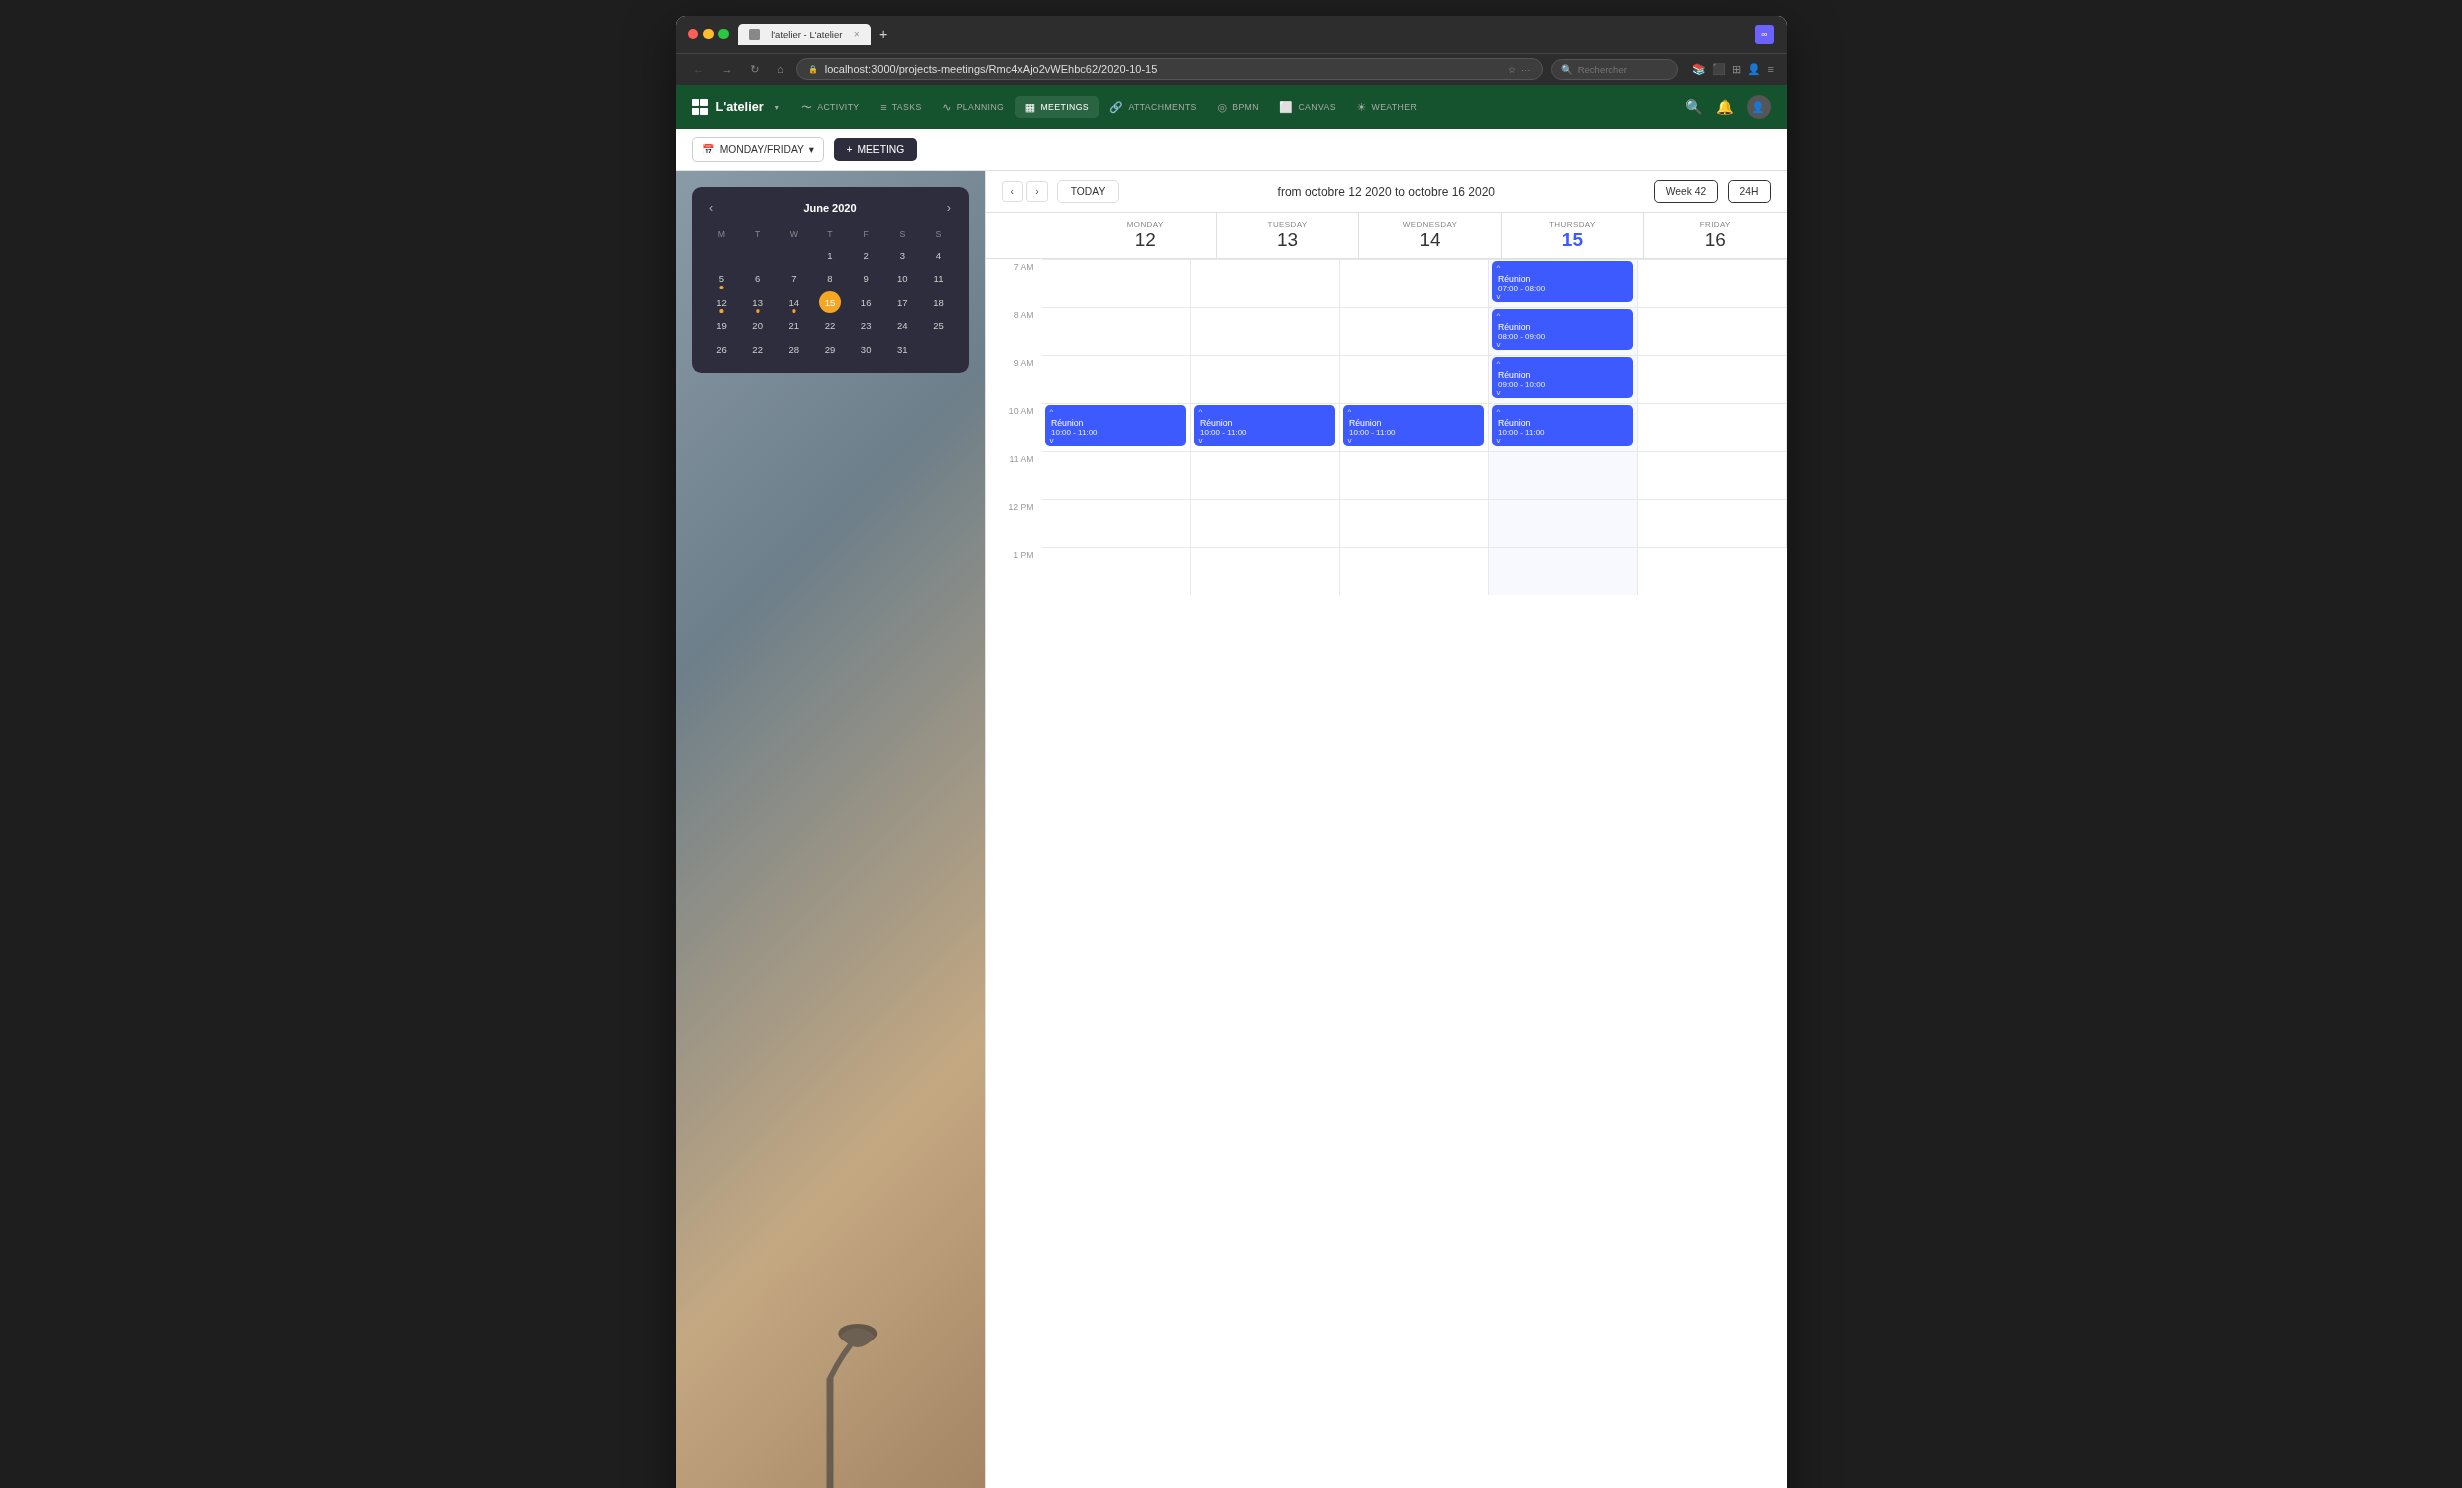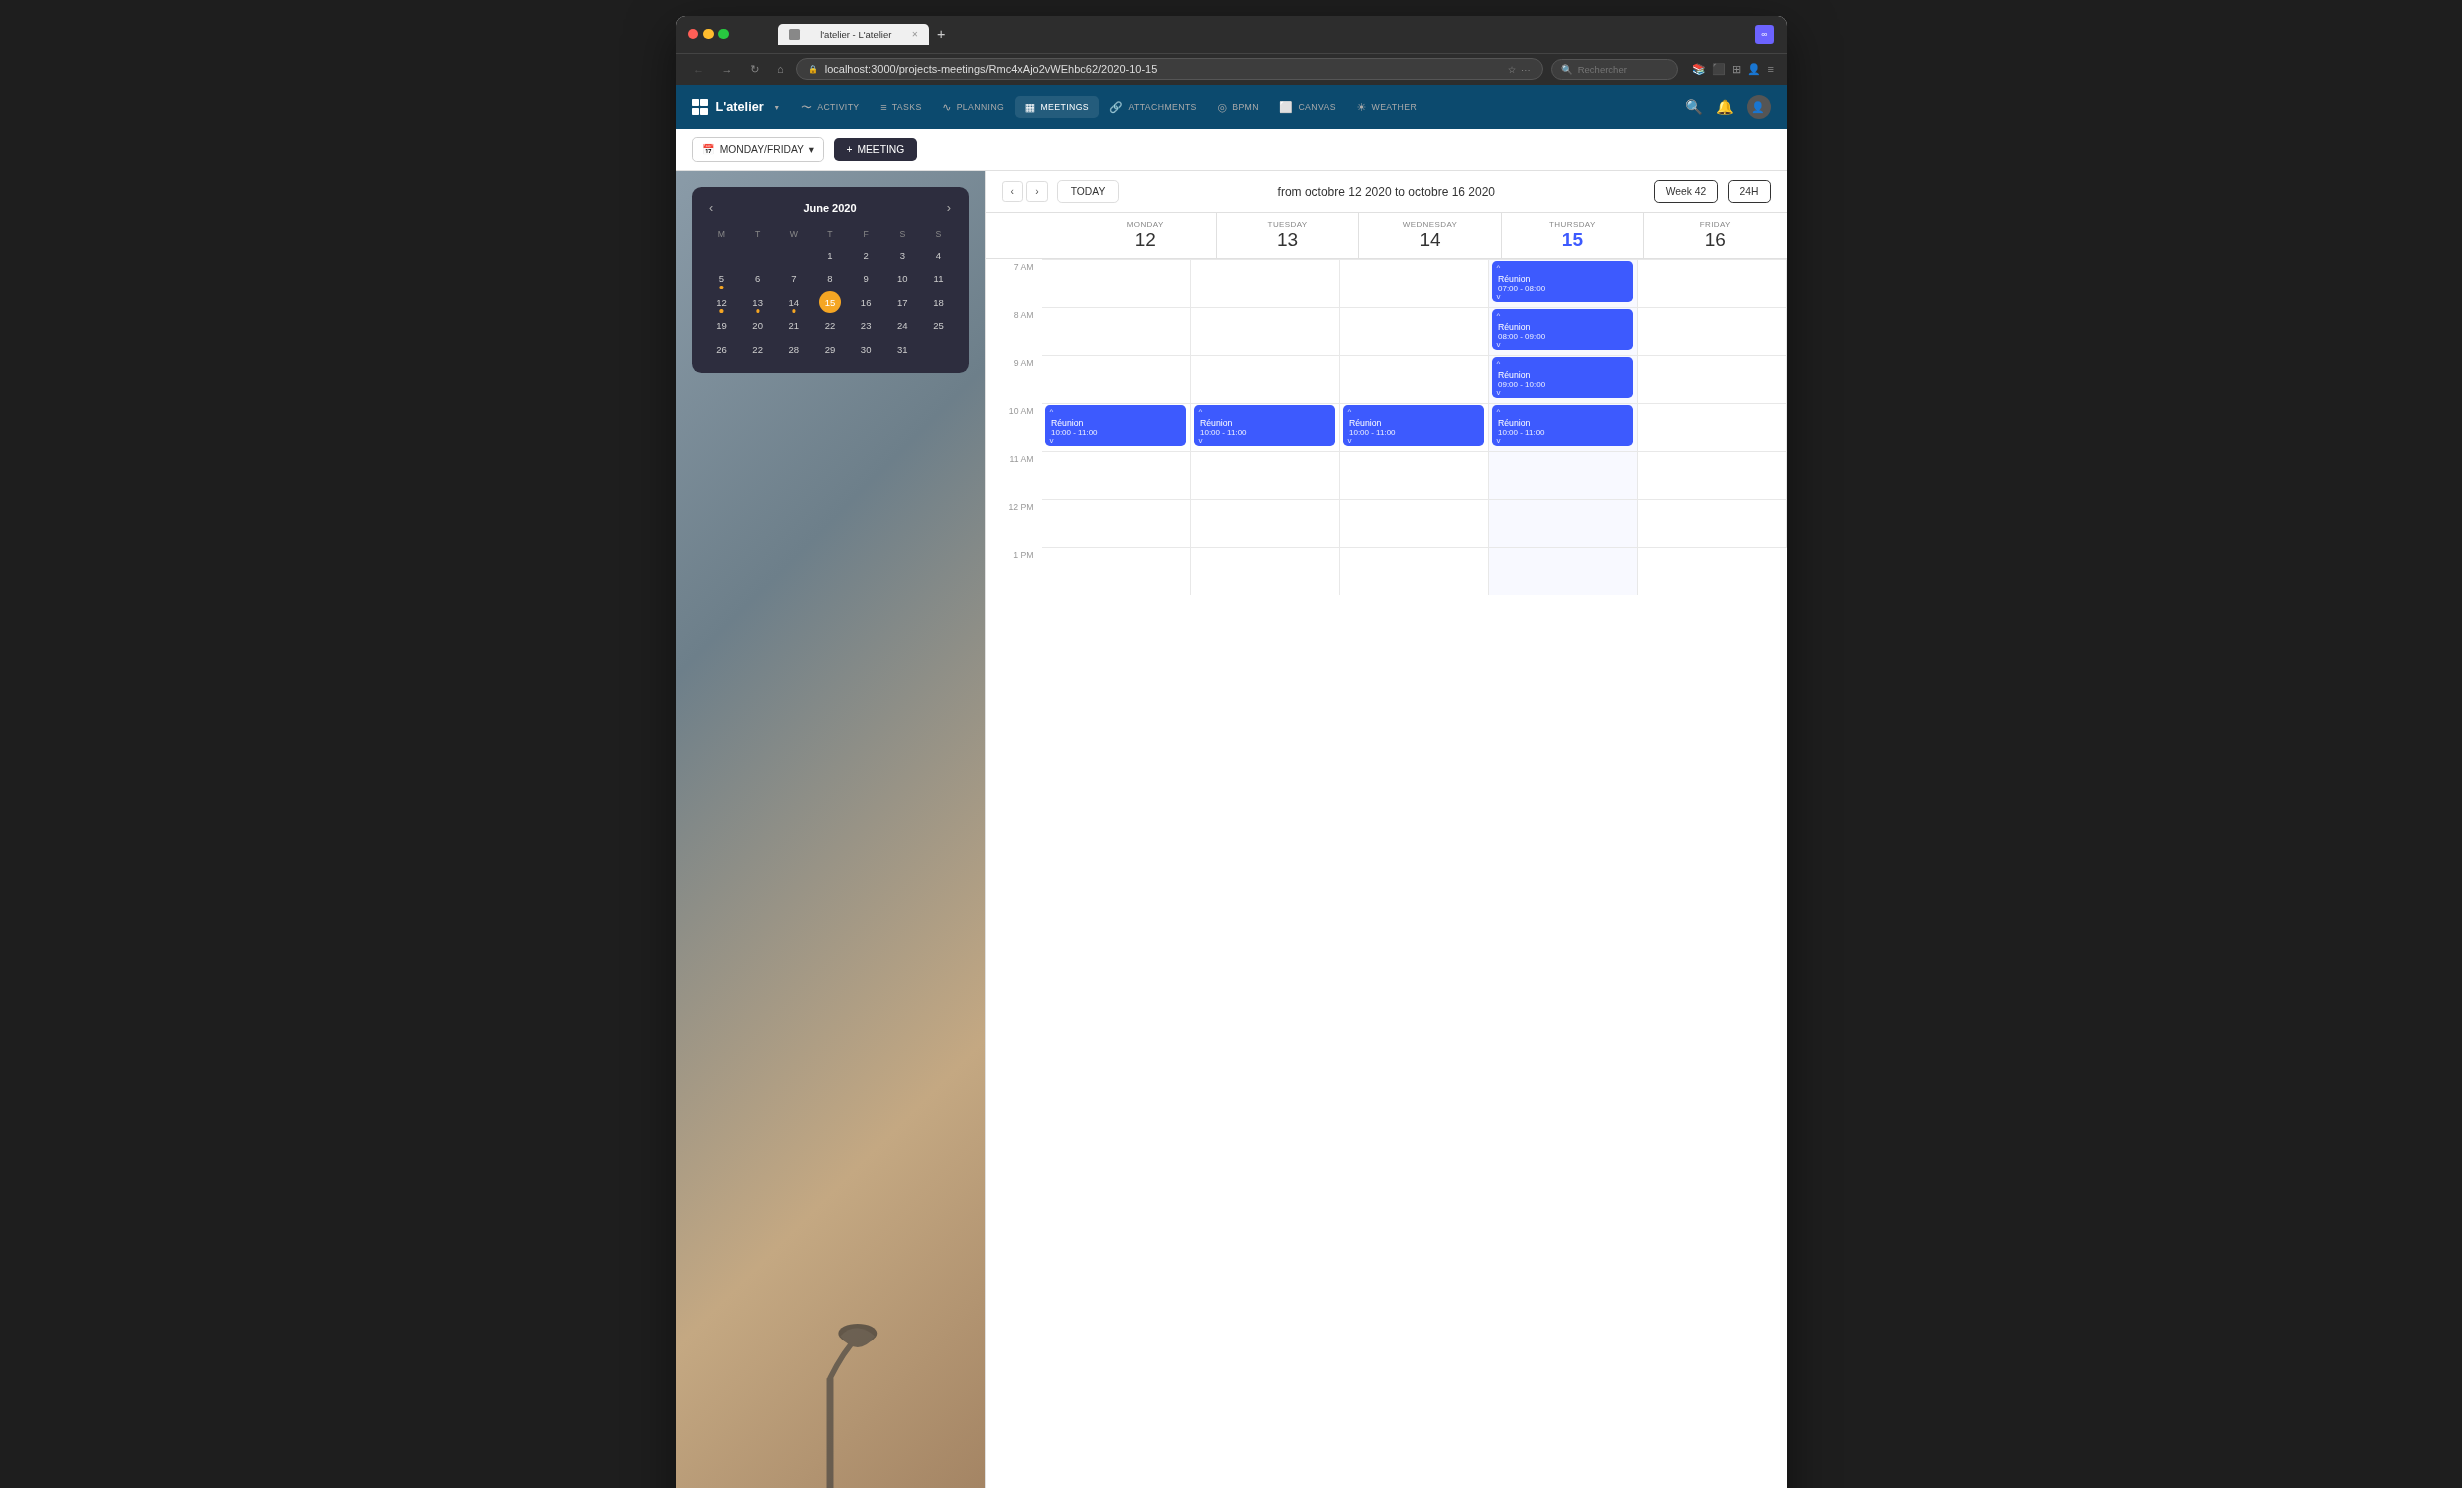--- a/index.html
+++ b/index.html
@@ -43,23 +43,22 @@
       flex: 1;
     }
     .tab {
       background: #3d3d3d;
       color: #ccc;
       border-radius: 4.8px 4.8px 0 0;
       padding: 4.8px 11px;
       font-size: 9.5px;
       display: flex;
       align-items: center;
-      gap: 20px;
-      cursor: pointer;
-      margin-left: 40px;
+      gap: 11px;
+      cursor: pointer;
     }
     .tab.active {
       background: #f0f0f0;
       color: #333;
     }
     .tab-favicon { width: 11px; height: 11px; background: #888; border-radius: 1.6px; }
     .tab-close { color: #999; font-size: 8px; cursor: pointer; }
     .new-tab-btn {
       color: #ccc;
       background: none;
@@ -140,21 +139,21 @@
       color: #ccc;
       font-size: 9.5px;
       outline: none;
       width: 100%;
     }
     .toolbar-right { display: flex; gap: 6.3px; align-items: center; margin-left: 6.3px; }
     .toolbar-icon { color: #888; font-size: 11px; cursor: pointer; }
 
     
     .app-header {
-      background: #0c4a6e;
+      background: #14532d;
       color: #fff;
       display: flex;
       align-items: center;
       padding: 0 16px;
       height: 44px;
       gap: 3.2px;
     }
     .app-logo {
       display: flex;
       align-items: center;

